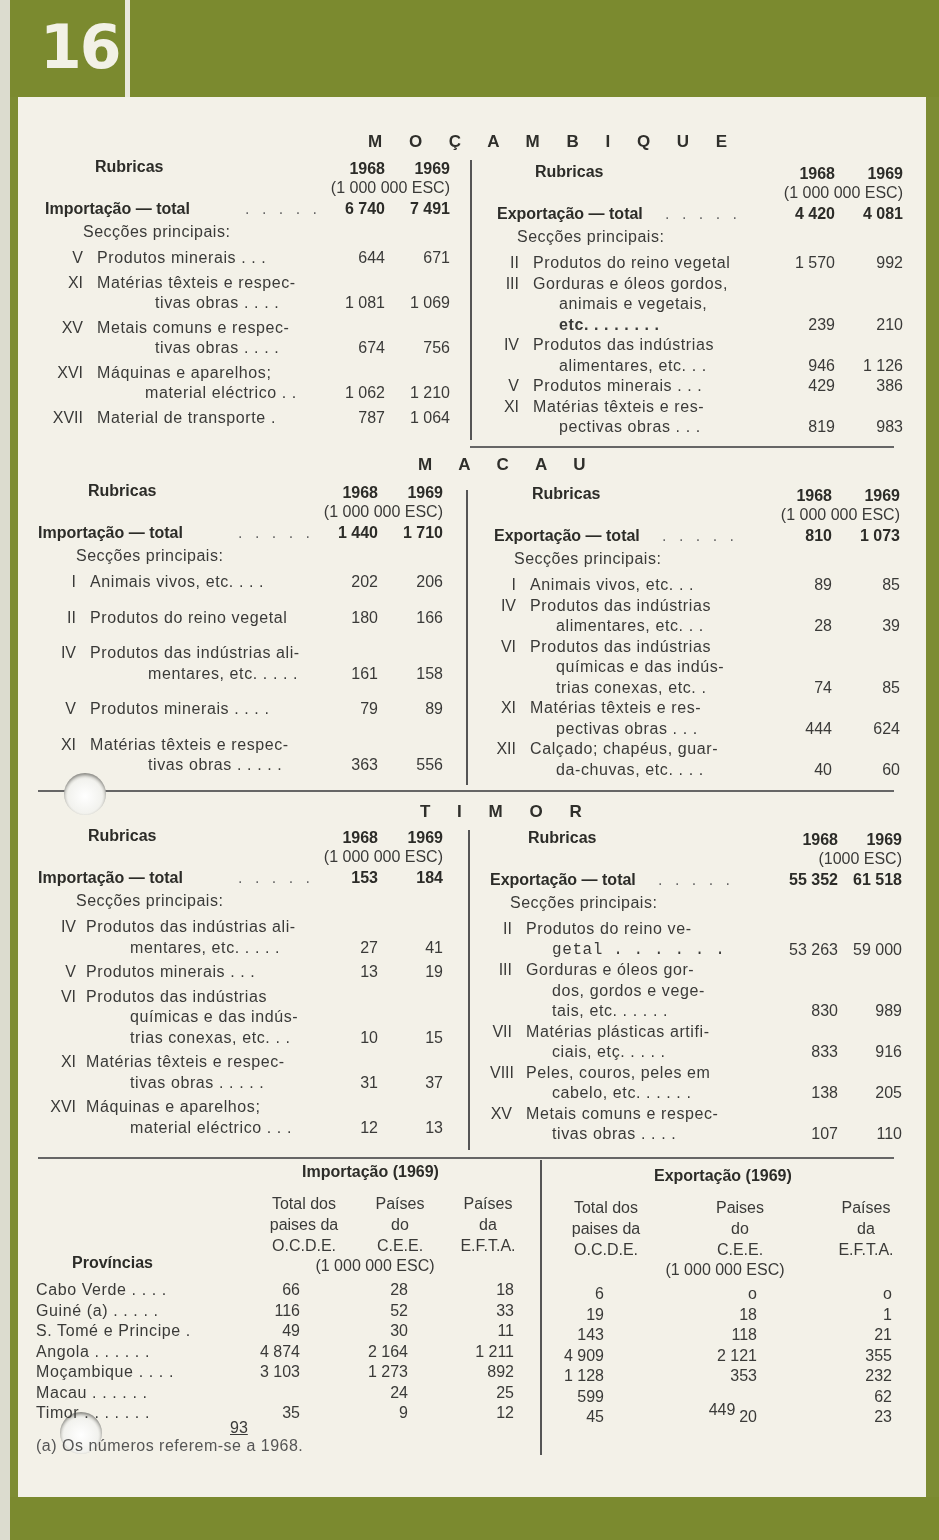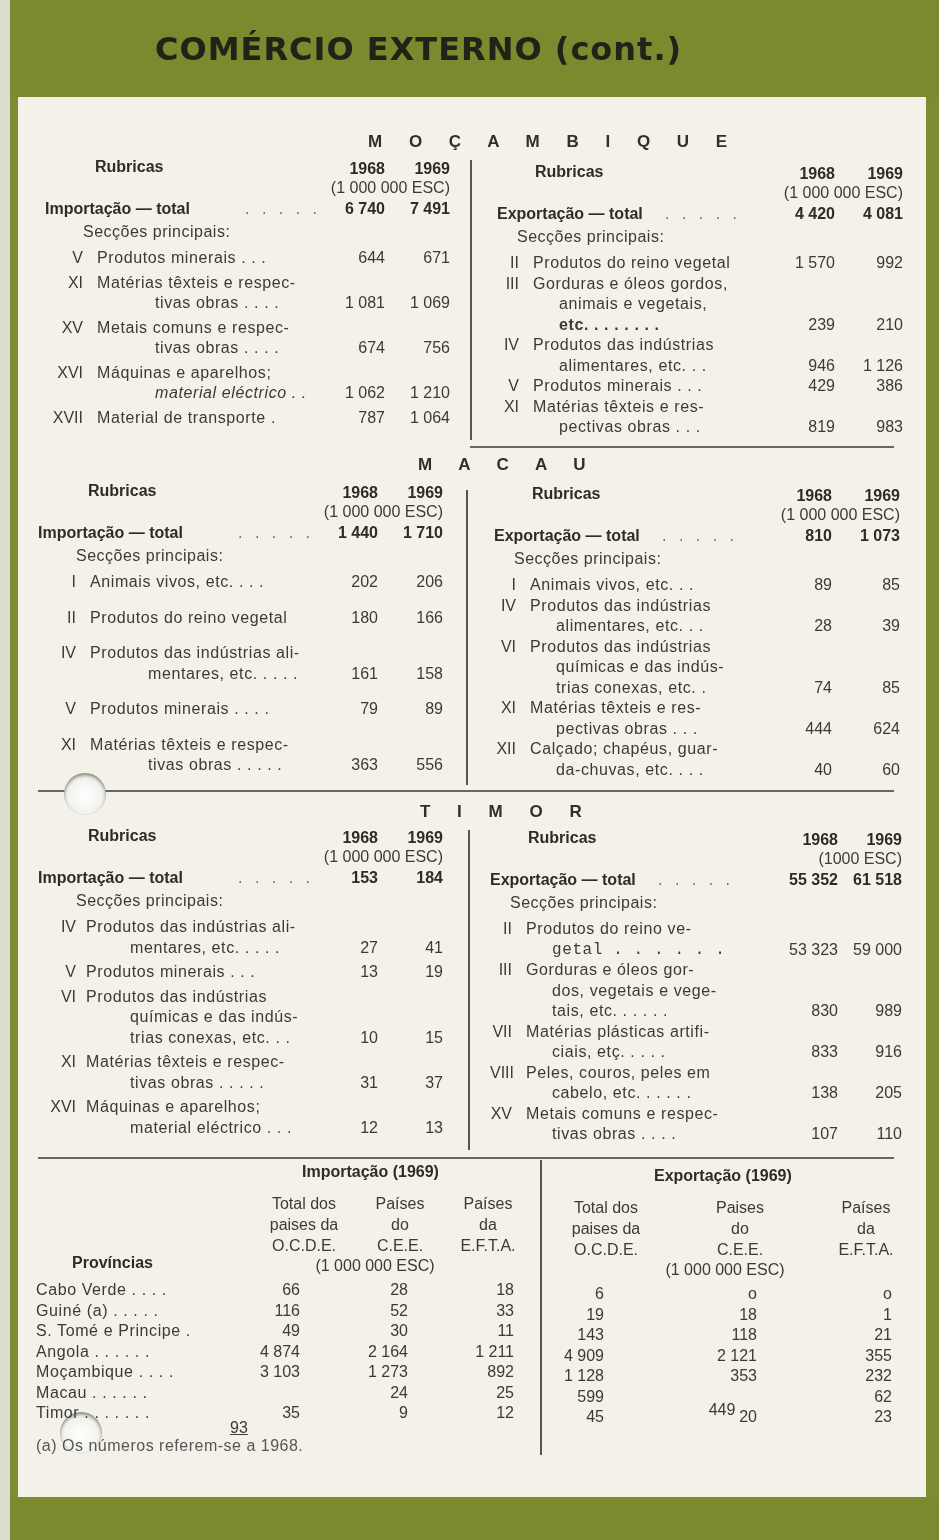--- a/index.html
+++ b/index.html
@@ -55,21 +55,23 @@
 
   .prov { position: absolute; font-size: 16px; line-height: 20.5px; }
   .center { text-align: center; }
 </style>
 </head>
 <body>
 
 <div class="left-strip"></div>
 
 <div class="header">
-  <span class="title">COMÉRCIO  EXTERNO  (cont.)</span>
+  <div class="num-box">
+    <span class="num">16</span>
+  </div>
 </div>
 
 <div class="page"></div>
 <div class="bottom-band"></div>
 
 <div id="sections">
     <div class="country" style="left:368px;top:132px;">M O Ç A M B I Q U E</div>
     <div class="col" style="left:45px;top:157px;width:430px;">
       <div class="txt bold" style="left:50px;top:0px;">Rubricas</div>
       <div class="v68 bold" style="left:270px;top:2px;">1968</div>
@@ -89,21 +91,21 @@
       <div class="txt" style="left:110px;top:136px;letter-spacing:0.6px;">tivas obras . . . .</div>
       <div class="v68" style="left:270px;top:136px;">1 081</div>
       <div class="v69" style="left:335px;top:136px;">1 069</div>
       <div class="sec" style="left:-2px;top:160.5px;">XV</div>
       <div class="txt" style="left:52px;top:160.5px;letter-spacing:0.6px;">Metais comuns e respec-</div>
       <div class="txt" style="left:110px;top:181px;letter-spacing:0.6px;">tivas obras . . . .</div>
       <div class="v68" style="left:270px;top:181px;">674</div>
       <div class="v69" style="left:335px;top:181px;">756</div>
       <div class="sec" style="left:-2px;top:205.5px;">XVI</div>
       <div class="txt" style="left:52px;top:205.5px;letter-spacing:0.6px;">Máquinas e aparelhos;</div>
-      <div class="txt" style="left:110px;top:226px;letter-spacing:0.6px;font-style:italic;">material eléctrico . .</div>
+      <div class="txt" style="left:100px;top:226px;letter-spacing:0.6px;">material eléctrico . .</div>
       <div class="v68" style="left:270px;top:226px;">1 062</div>
       <div class="v69" style="left:335px;top:226px;">1 210</div>
       <div class="sec" style="left:-2px;top:250.5px;">XVII</div>
       <div class="txt" style="left:52px;top:250.5px;letter-spacing:0.6px;text-align:center;">Material de transporte .</div>
       <div class="v68" style="left:270px;top:250.5px;">787</div>
       <div class="v69" style="left:335px;top:250.5px;">1 064</div>
     </div>
     <div class="col" style="left:475px;top:162px;width:430px;">
       <div class="txt bold" style="left:60px;top:0px;">Rubricas</div>
       <div class="v68 bold" style="left:290px;top:2px;">1968</div>
@@ -256,25 +258,25 @@
       <div class="v69 bold" style="left:364px;top:2px;">1969</div>
       <div class="txt" style="left:290px;top:21px;width:144px;text-align:right;">(1000 ESC)</div>
       <div class="txt bold" style="left:22px;top:42px;">Exportação — total</div>
       <div class="txt dots" style="left:190px;top:42px;">. . . . .</div>
       <div class="v68 bold" style="left:300px;top:42px;">55 352</div>
       <div class="v69 bold" style="left:364px;top:42px;">61 518</div>
       <div class="txt" style="left:42px;top:65px;letter-spacing:0.5px;">Secções principais:</div>
       <div class="sec" style="left:4px;top:91px;">II</div>
       <div class="txt" style="left:58px;top:91px;letter-spacing:0.6px;">Produtos do reino ve-</div>
       <div class="txt" style="left:84px;top:111.5px;letter-spacing:0.6px;font-family:Liberation Mono, monospace;">getal . . . . . .</div>
-      <div class="v68" style="left:300px;top:111.5px;">53 323</div>
+      <div class="v68" style="left:300px;top:111.5px;">53 263</div>
       <div class="v69" style="left:364px;top:111.5px;">59 000</div>
       <div class="sec" style="left:4px;top:132px;">III</div>
       <div class="txt" style="left:58px;top:132px;letter-spacing:0.6px;">Gorduras e óleos gor-</div>
-      <div class="txt" style="left:84px;top:152.5px;letter-spacing:0.6px;">dos, vegetais e vege-</div>
+      <div class="txt" style="left:84px;top:152.5px;letter-spacing:0.6px;">dos, gordos e vege-</div>
       <div class="txt" style="left:84px;top:173px;letter-spacing:0.6px;">tais, etc. . . . . .</div>
       <div class="v68" style="left:300px;top:173px;">830</div>
       <div class="v69" style="left:364px;top:173px;">989</div>
       <div class="sec" style="left:4px;top:193.5px;">VII</div>
       <div class="txt" style="left:58px;top:193.5px;letter-spacing:0.6px;">Matérias plásticas artifi-</div>
       <div class="txt" style="left:84px;top:214px;letter-spacing:0.6px;">ciais, etç. . . . .</div>
       <div class="v68" style="left:300px;top:214px;">833</div>
       <div class="v69" style="left:364px;top:214px;">916</div>
       <div class="sec" style="left:6px;top:234.5px;">VIII</div>
       <div class="txt" style="left:58px;top:234.5px;letter-spacing:0.6px;">Peles, couros, peles em</div>

